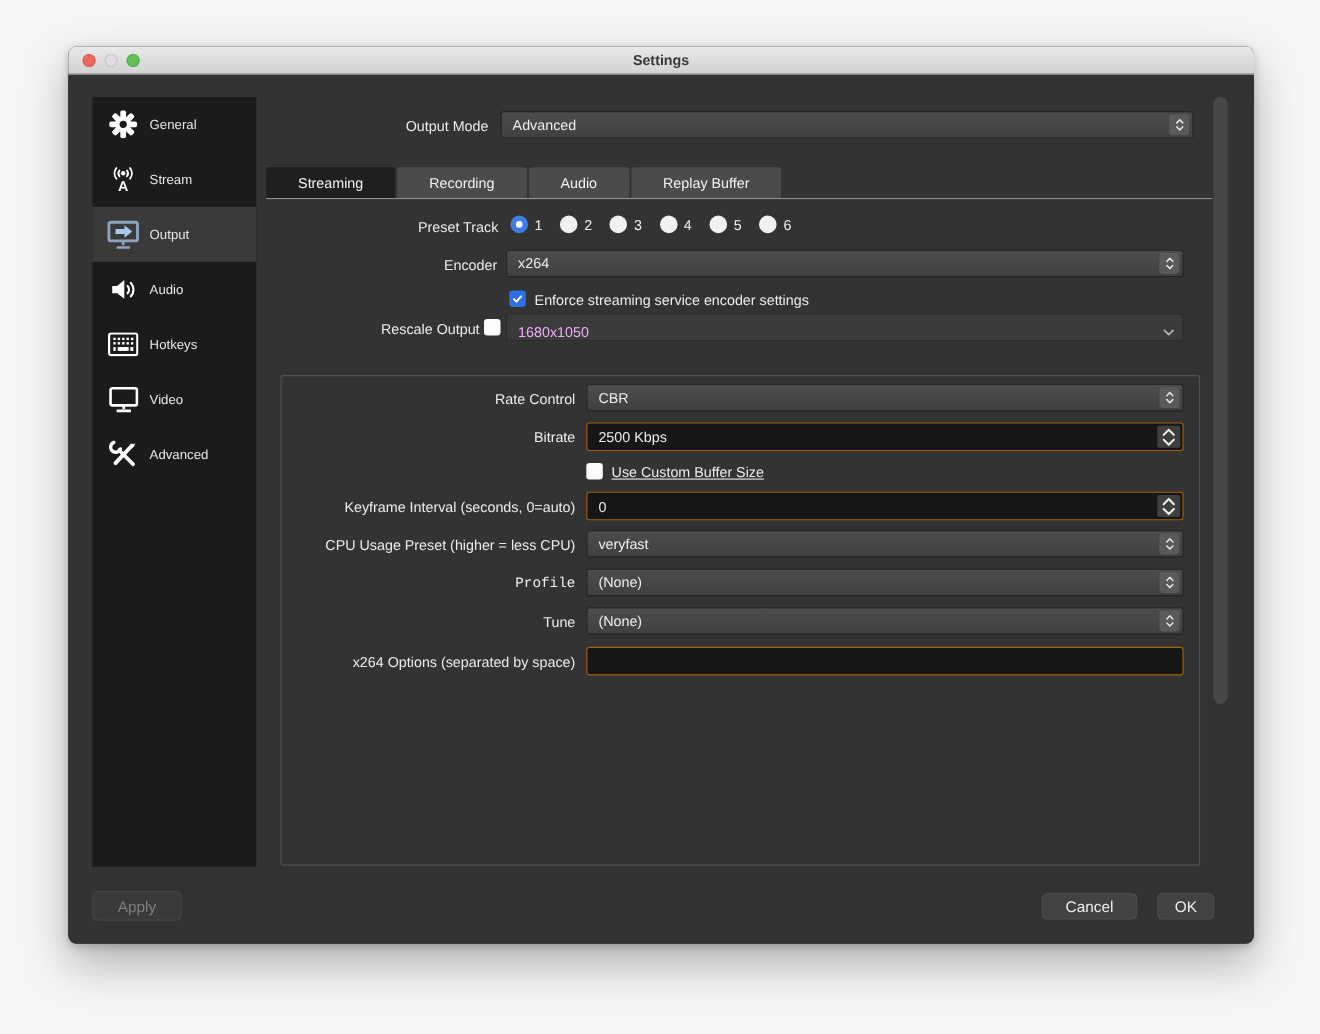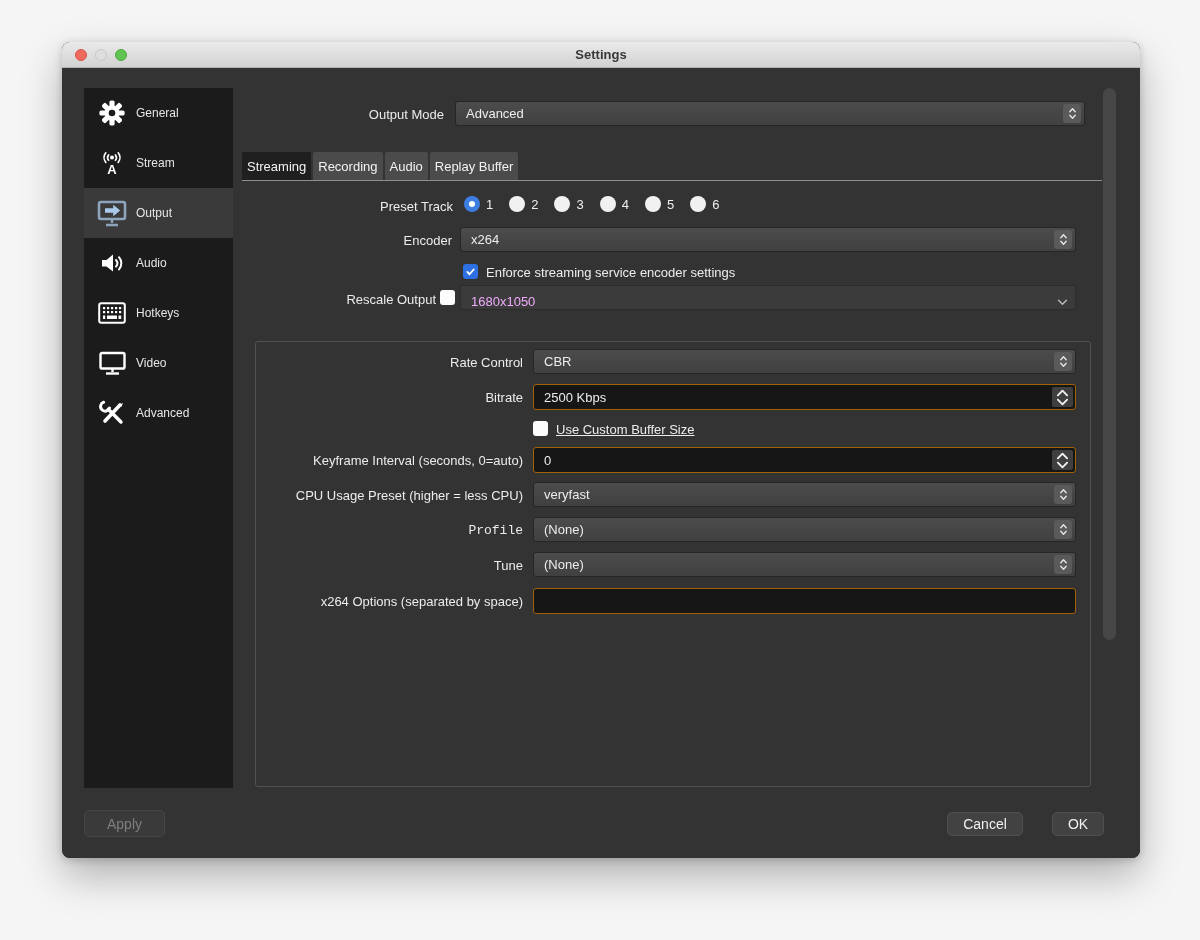--- a/index.html
+++ b/index.html
@@ -67,21 +67,21 @@
   .cb-label { position:absolute; font-size:13px; color:#ececec; white-space:nowrap; }
   
   .radio-group { position:absolute; display:flex; gap:16px; align-items:center; }
   .radio-item { display:flex; align-items:center; gap:6px; }
   .radio { width:16px; height:16px; border-radius:50%; background:#f1f1f1; position:relative; }
   .radio.sel { background:#3d7ee2; }
   .radio.sel::after { content:''; position:absolute; left:5px; top:5px; width:6px; height:6px; border-radius:50%; background:#ffffff; }
   .radio-num { font-size:13px; color:#efefef; }
   
   .tabs { position:absolute; left:180px; top:84px; display:flex; gap:2px; }
-  .tab { height:28px; padding:0 5px; display:flex; align-items:center; background:#4b4b4b; color:#f2f2f2; font-size:13px; border-radius:2px 2px 0 0; }
+  .tab { height:28px; padding:0 29px; display:flex; align-items:center; background:#4b4b4b; color:#f2f2f2; font-size:13px; border-radius:2px 2px 0 0; }
   .tab.active { background:#1f1f1f; }
   .tab-underline { position:absolute; left:180px; top:112px; width:860px; height:1px; background:#8f8f8f; }
   
   .groupbox { position:absolute; left:193px; top:273px; width:836px; height:446px; border:1px solid #515151; border-radius:3px; }
   
   .scroll-thumb { position:absolute; left:1041px; top:20px; width:13px; height:552px; border-radius:7px; background:#474747; }
   
   .btn {
     position:absolute; background:#424242; border:1px solid #4f4f4f; border-radius:5px;
     color:#f0f0f0; font-size:14px; display:flex; align-items:center; justify-content:center;
@@ -358,17 +358,17 @@
     </div>
 
     <div class="lbl" style="left:180px; top:526px; width:281px;">x264 Options (separated by space)</div>
     <div class="field" style="left:471px; top:520px; width:543px;">
       <span></span>
     </div>
 
     <div class="scroll-thumb"></div>
 
     <div class="btn disabled" style="left:22px; top:742px; width:81px; height:27px;">Apply</div>
-    <div class="btn" style="left:885px; top:744px; width:76px; height:24px;">Cancel</div>
+    <div class="btn" style="left:885px; top:744px; width:87px; height:24px;">Cancel</div>
     <div class="btn" style="left:990px; top:744px; width:52px; height:24px;">OK</div>
 
   </div>
 </div>
 
 </body></html>

